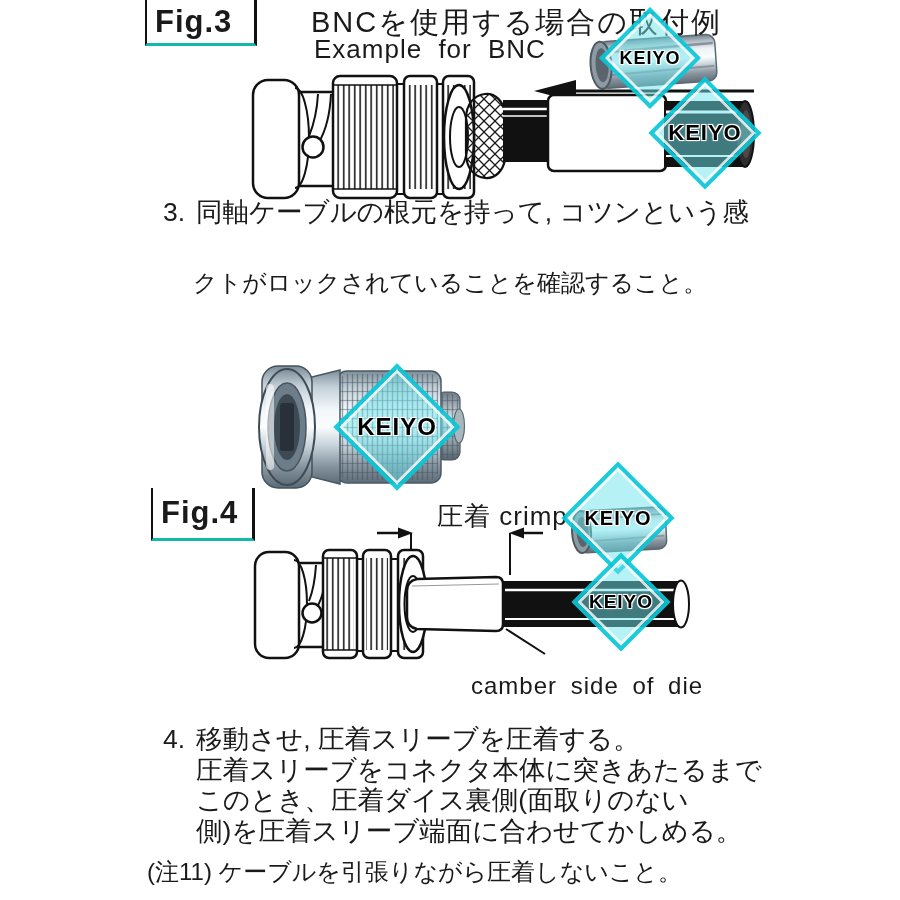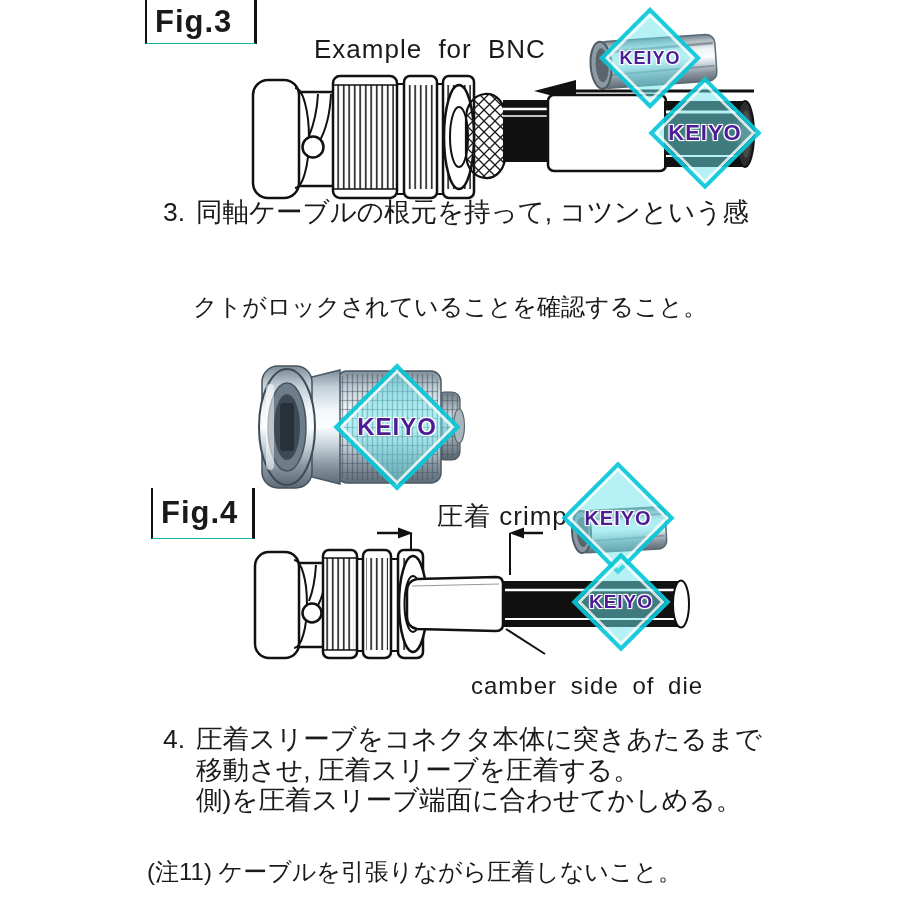--- a/index.html
+++ b/index.html
@@ -2,54 +2,55 @@
 <html><head>
 <meta charset="utf-8">
 <style>
   html,body{margin:0;padding:0;background:#fff;}
   .page{position:relative;width:900px;height:900px;background:#ffffff;overflow:hidden;
         font-family:"Liberation Sans", sans-serif;color:#1a1a1a;}
   svg.draw{position:absolute;z-index:1;}
   .txt{position:absolute;z-index:2;white-space:nowrap;}
   
   .figbox{position:absolute;z-index:2;display:flex;align-items:center;
-          border-left:2px solid #111;border-right:3px solid #111;border-bottom:1px solid #14b8a6;
+          border-left:2px solid #111;border-right:3px solid #111;border-bottom:3px solid #14b8a6;
           font-weight:bold;font-size:31px;padding-left:8px;letter-spacing:1px;}
   
   .title-jp{font-size:29px;letter-spacing:2px;}
   .title-en{font-size:26px;letter-spacing:1px;word-spacing:8px;}
   
   .step{position:absolute;z-index:2;display:flex;align-items:flex-start;}
   .step .num{font-size:26.5px;line-height:30.5px;width:33px;flex:none;}
   .step .lines div{font-size:26.5px;line-height:30.5px;white-space:nowrap;}
   .note{position:absolute;z-index:2;font-size:24px;line-height:27px;}
   .note div{white-space:nowrap;}
-  .note .ind{padding-left:46px;margin-top:24px;}
+  .note .ind{padding-left:46px;}
   
   .dim-label{font-size:26px;letter-spacing:1px;margin-left:48px;}
   .die-jp{font-size:26px;letter-spacing:1px;}
   .die-en{font-size:24px;word-spacing:6px;letter-spacing:1px;}
   
   .wm{position:absolute;z-index:5;pointer-events:none;}
   .wm-d{position:absolute;inset:0;transform:rotate(45deg);
         background:rgba(110,228,235,0.50);
         border:4px solid rgba(0,196,214,0.85);
         box-shadow:inset 0 0 0 3px rgba(255,255,255,0.78);}
   .wm-t{position:absolute;inset:0;display:flex;align-items:center;justify-content:center;
-        font-weight:bold;color:#4c1d95;letter-spacing:1px;
+        font-weight:bold;color:#000000;letter-spacing:1px;
         text-shadow:-1px -1px 0 #fff,1px -1px 0 #fff,-1px 1px 0 #fff,1px 1px 0 #fff,0 0 3px #fff;}
 </style>
 </head>
 <body>
 
 <div class="page">
 
   <div class="figbox" style="left:145px;top:0;width:99px;height:43px;">
     <span>Fig.3</span>
   </div>
+  <div class="txt title-jp" style="left:311px;top:3px;">BNCを使用する場合の取付例</div>
   <div class="txt title-en" style="left:314px;top:34px;">Example for BNC</div>
 
   <svg class="draw" style="left:140px;top:25px;width:625px;height:185px;" viewBox="140 25 625 185">
     <defs>
       <pattern id="kn3" width="5.5" height="8" patternUnits="userSpaceOnUse">
         <line x1="2.7" y1="0" x2="2.7" y2="8" stroke="#1a1a1a" stroke-width="1.6"></line>
       </pattern>
       <pattern id="xh3" width="11" height="11" patternUnits="userSpaceOnUse">
         <path d="M0,0 L11,11 M11,0 L0,11" stroke="#1a1a1a" stroke-width="1.3" fill="none"></path>
       </pattern>
@@ -236,22 +237,23 @@
     </g>
 
     <line x1="506" y1="629" x2="545" y2="654" stroke="#111" stroke-width="2"></line>
   </svg>
 
   <div class="txt die-en" style="left:471px;top:672px;">camber side of die</div>
 
   <div class="step" style="left:163px;top:724px;">
     <span class="num">4.</span>
     <div class="lines">
+      <div>移動させ, 圧着スリーブを圧着する。</div>
       <div>圧着スリーブをコネクタ本体に突きあたるまで</div>
-      <div>移動させ, 圧着スリーブを圧着する。</div>
+      <div>このとき、圧着ダイス裏側(面取りのない</div>
       <div>側)を圧着スリーブ端面に合わせてかしめる。</div>
     </div>
   </div>
   <div class="note" style="left:147px;top:858px;">
     <div>(注11) ケーブルを引張りながら圧着しないこと。</div>
   </div>
 
   <div class="wm" style="left:614px;top:22px;width:72px;height:72px;font-size:18px;">
     <div class="wm-d"></div>
     <span class="wm-t">KEIYO</span>

